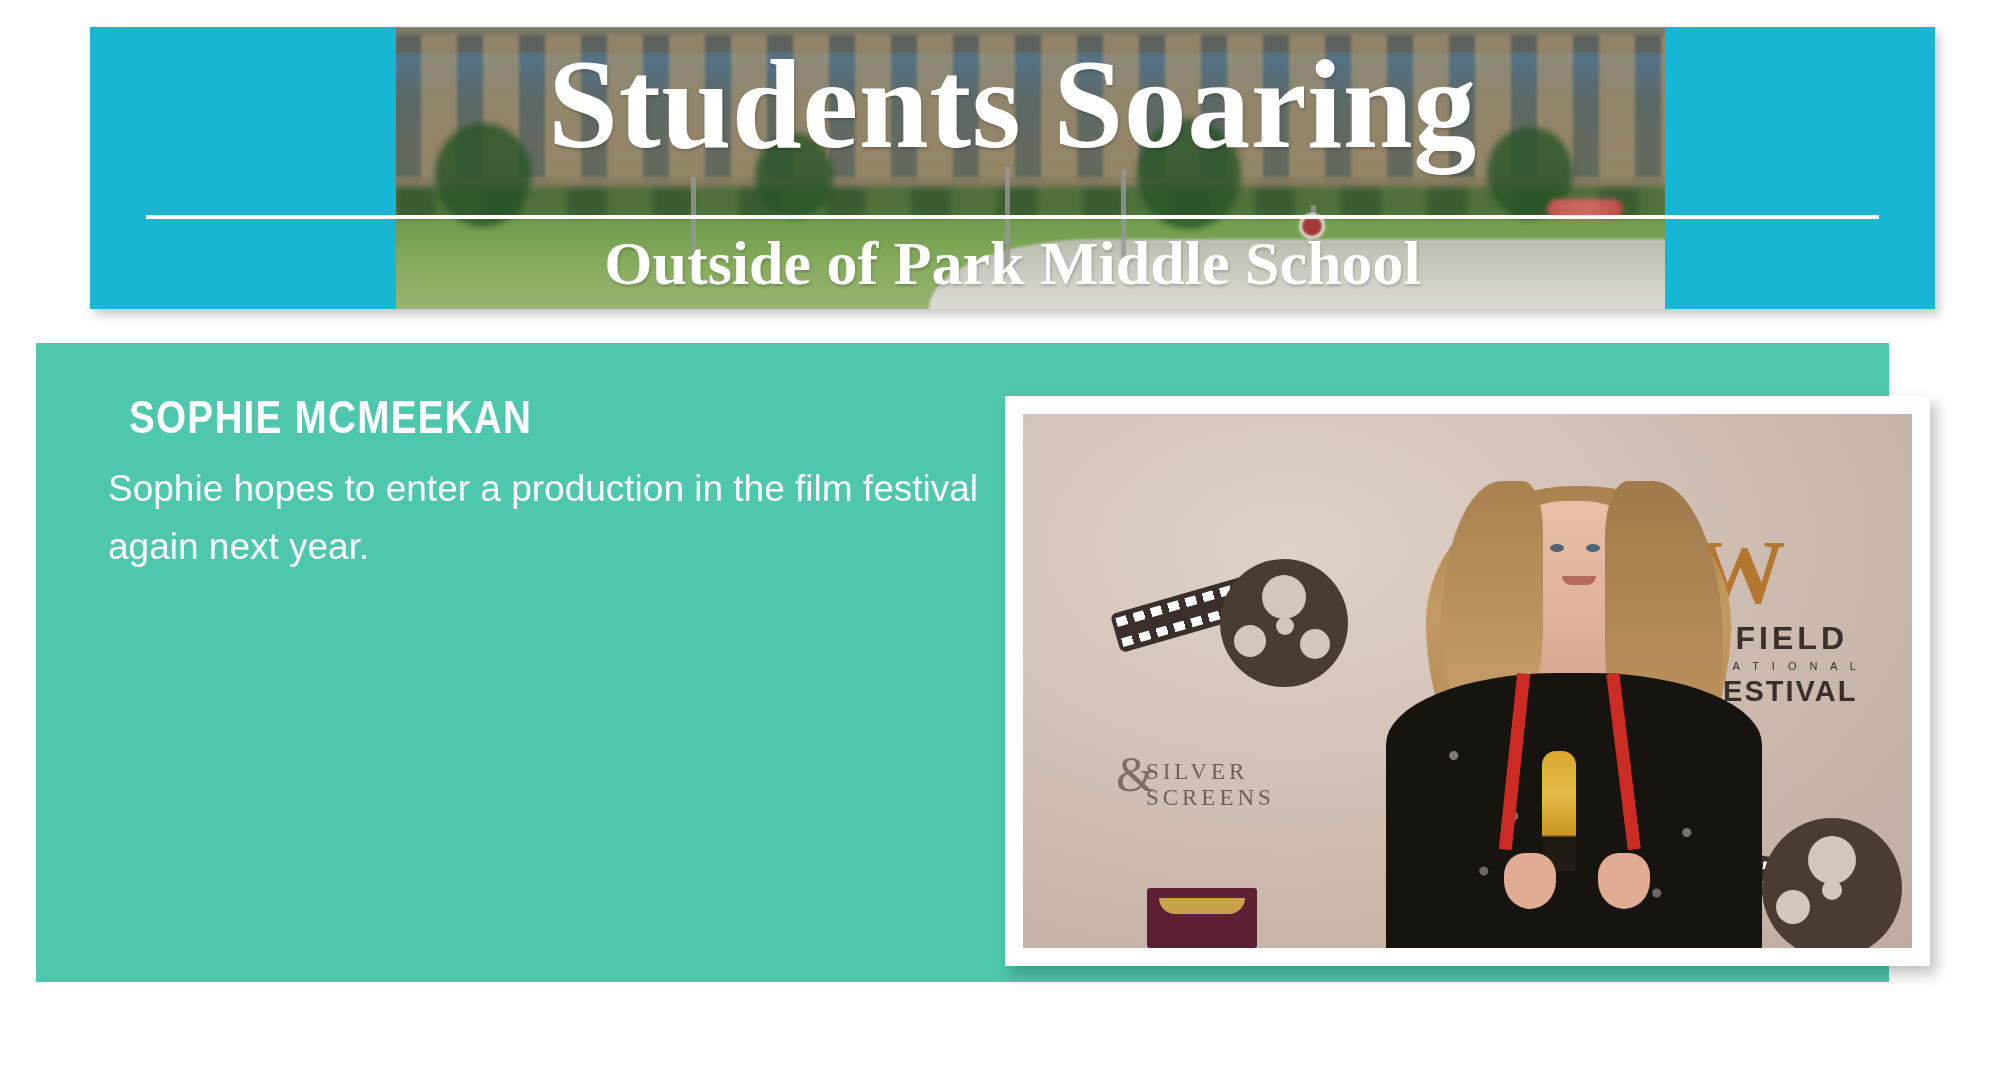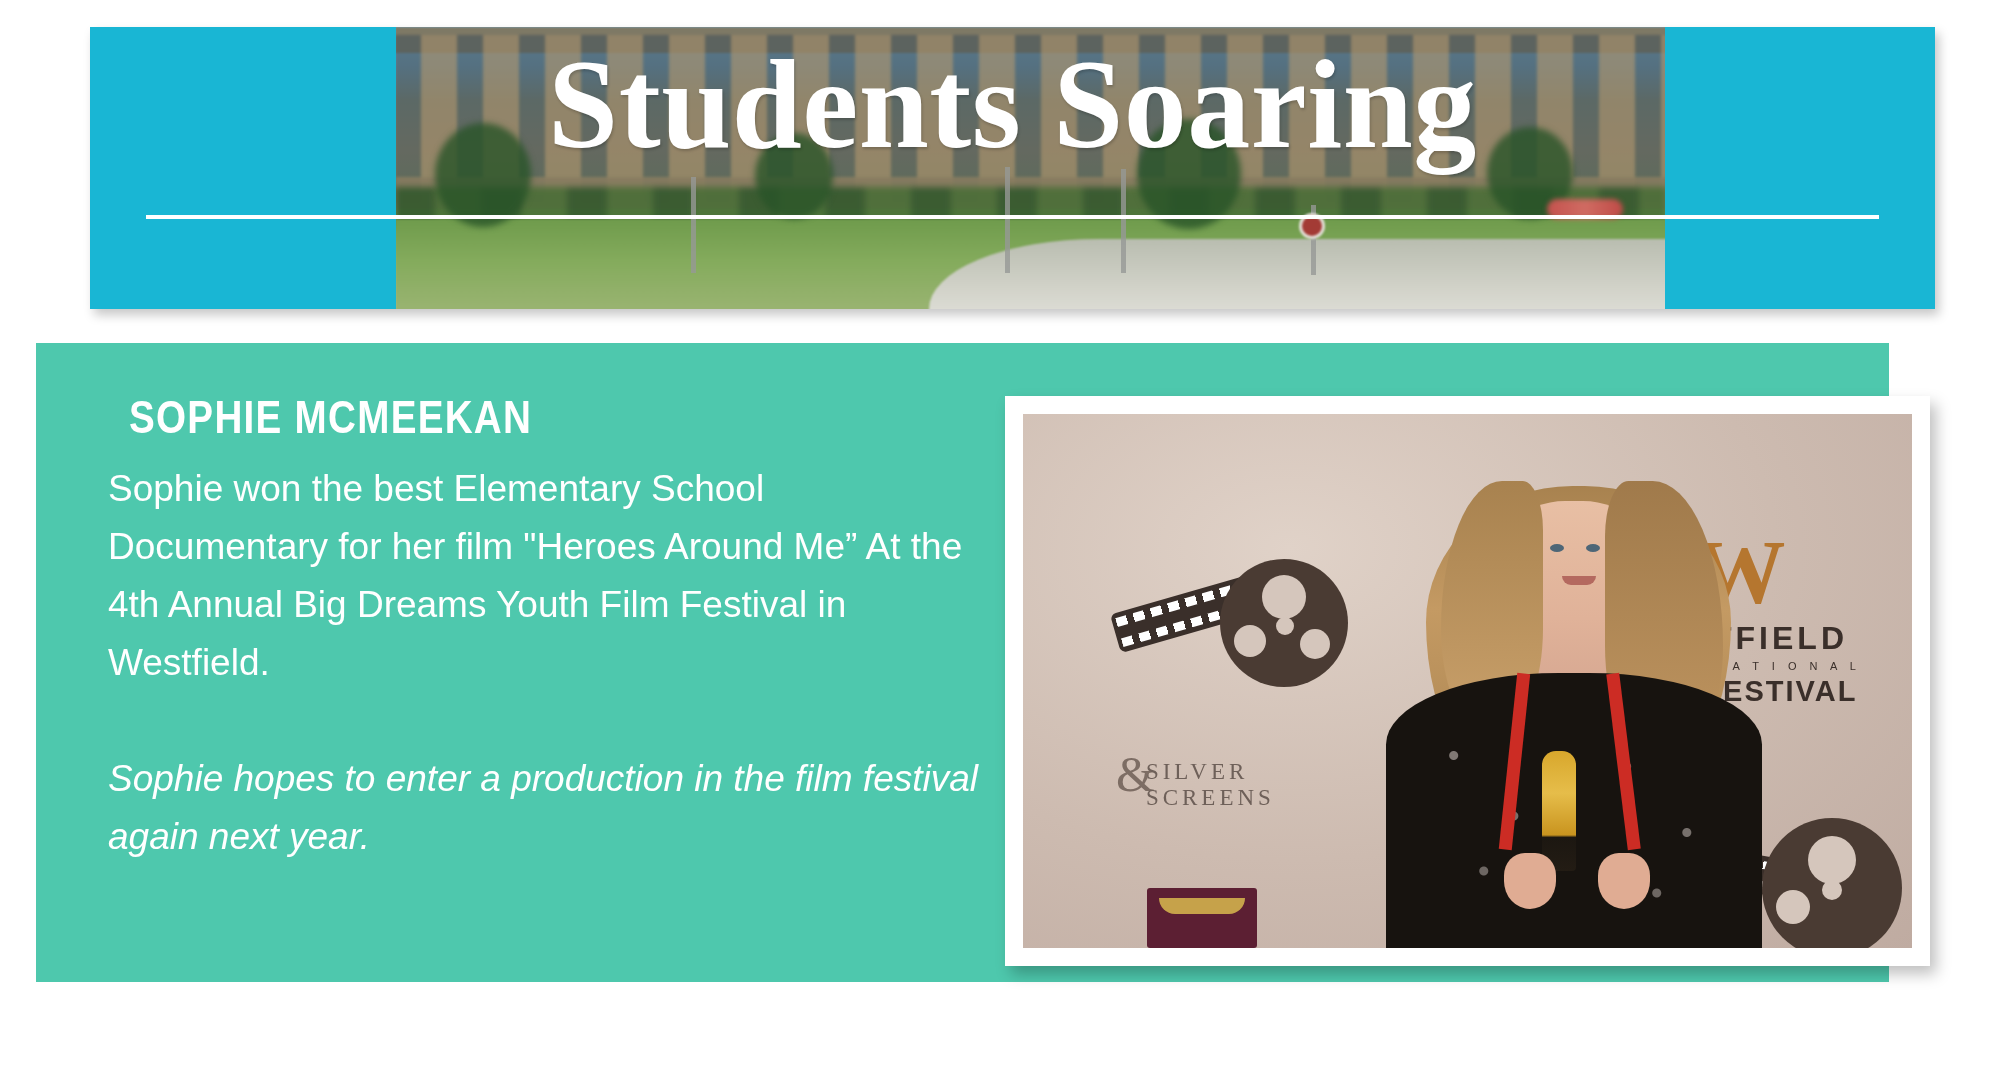--- a/index.html
+++ b/index.html
@@ -525,28 +525,28 @@
       <div class="photo-pole" style="left:916px;top:178px;height:70px;"></div>
       <div class="photo-sign" style="left:904px;top:186px;"></div>
       <div class="photo-flowers" style="left:1152px;top:172px;"></div>
     </div>
 
     <div class="banner-left-block"></div>
     <div class="banner-right-block"></div>
 
     <div class="banner-title">Students Soaring</div>
     <div class="banner-rule"></div>
+    <div class="banner-subtitle">Outside of Park Middle School</div>
   </div>
 
   <div class="content-panel">
 
     <div class="student-name">SOPHIE MCMEEKAN</div>
 
     <div class="body-text">
-      <p>Sophie won the best Elementary School Documentary for her film "Heroes Around Me” At the 4th Annual Big Dreams Youth Film Festival in Westfield.</p>
       <p>Sophie hopes to enter a production in the film festival again next year.</p>
     </div>
   </div>
 
   <div class="photo-card">
     <div class="photo-inner">
       <div class="wall"></div>
 
       <div class="logo-bigdreams">
         <div class="reel-strip"></div>

